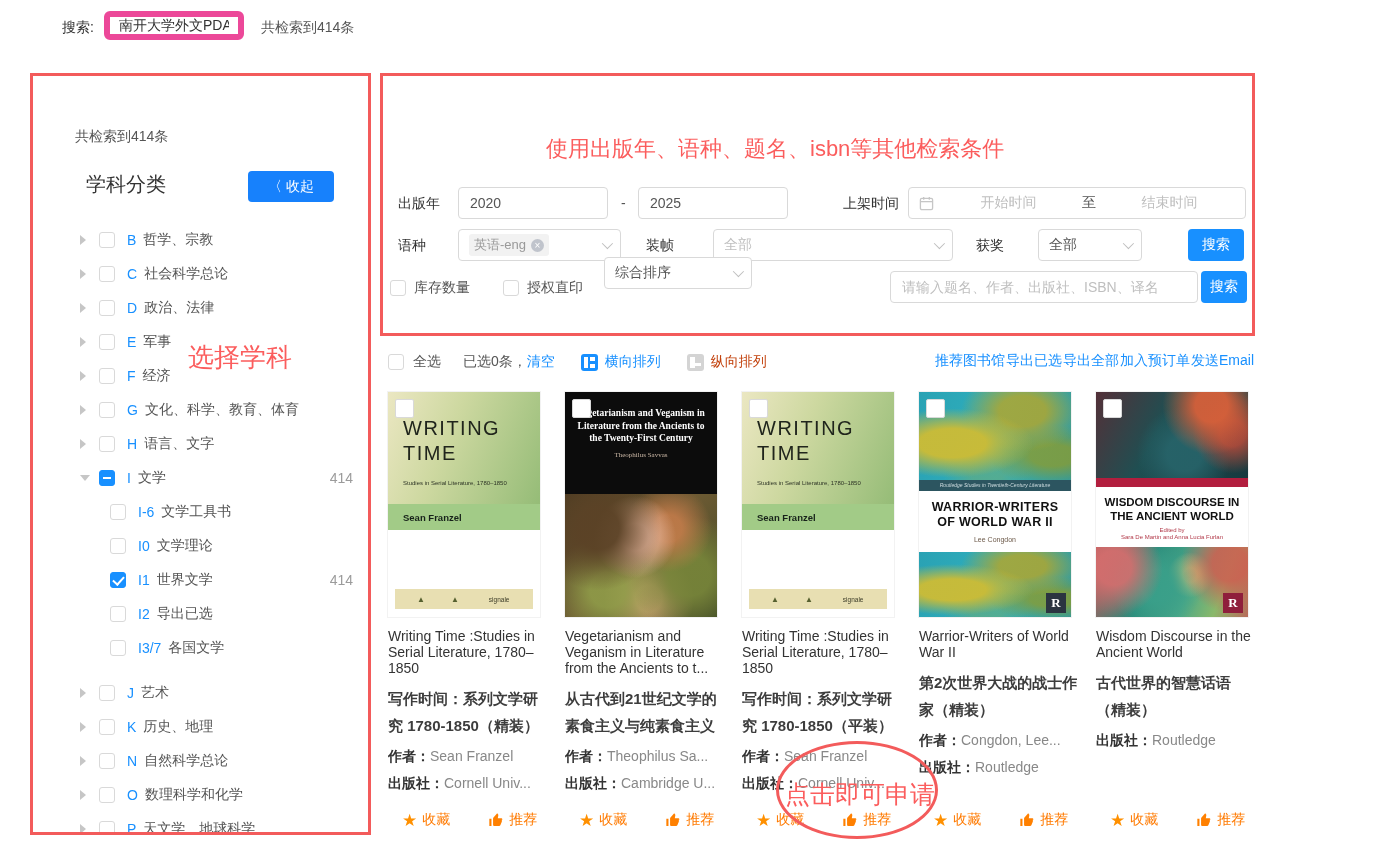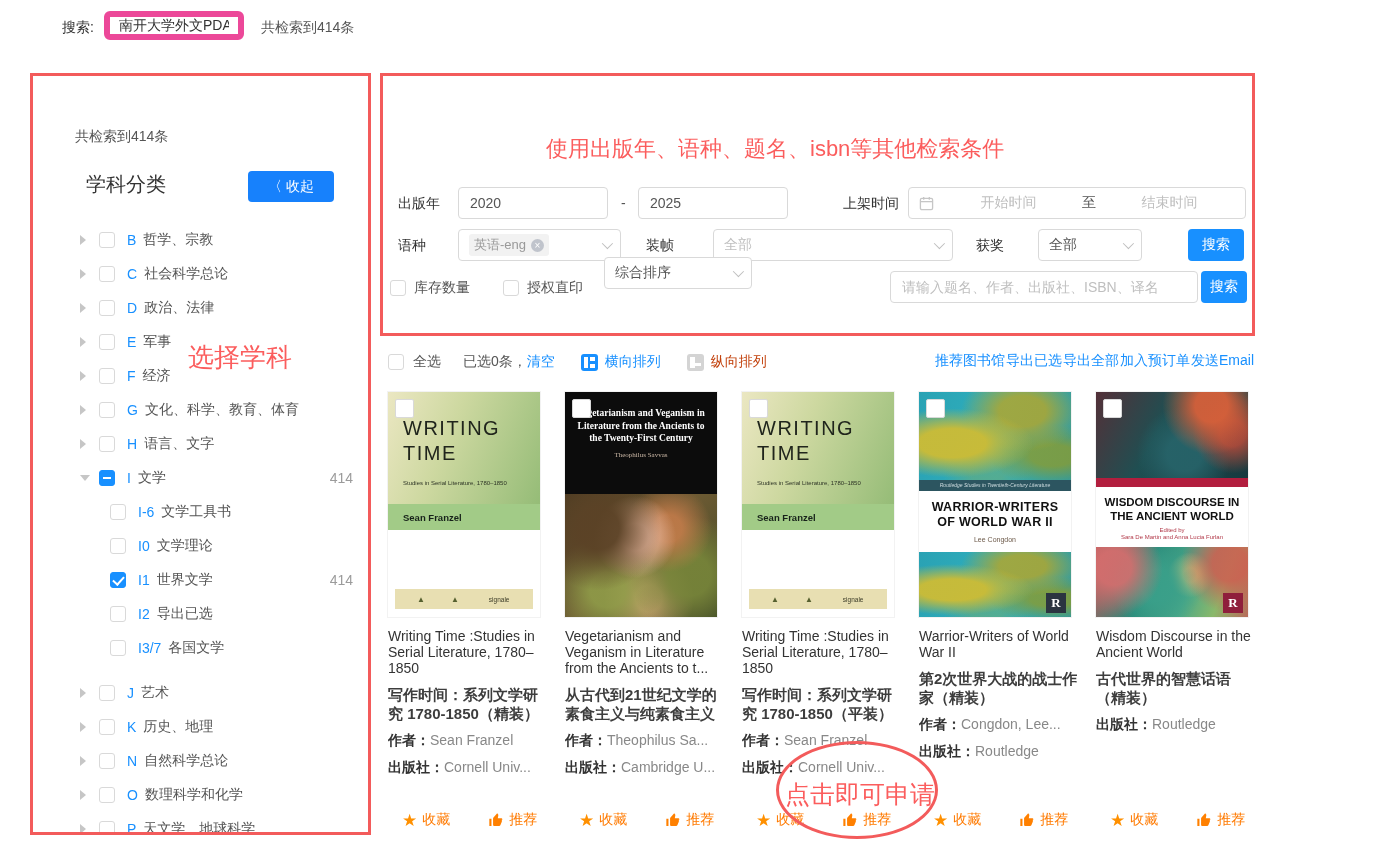--- a/index.html
+++ b/index.html
@@ -87,21 +87,21 @@
   #toolbar-links span { color:#1890ff; cursor:pointer; white-space:nowrap; }
 
   
   #book-grid { position:absolute; left:388px; top:392px; display:flex; gap:17px; }
   .card { width:160px; height:450px; position:relative; }
   .cover { width:152px; height:225px; position:relative; overflow:hidden; background:#fff;
     box-shadow:0 0 0 1px rgba(0,0,0,.05); cursor:pointer; }
   .cover-cb { position:absolute; left:7px; top:7px; width:19px; height:19px; background:#fff;
     border:1px solid #d9d9d9; border-radius:2px; z-index:5; cursor:pointer; }
   .t-en { margin-top:11px; font-size:14px; line-height:16px; color:#333; }
-  .t-cn { margin-top:9px; font-size:15px; line-height:19px; font-weight:bold; color:#3d3d3d; }
+  .t-cn { margin-top:9px; font-size:15px; line-height:27px; font-weight:bold; color:#3d3d3d; }
   .meta { margin-top:9px; font-size:14px; white-space:nowrap; overflow:hidden; }
   .meta b { color:#333; font-weight:bold; }
   .meta span { color:#888; }
   .actions { position:absolute; left:14px; top:419px; display:flex; align-items:center; gap:38px; }
   .act { display:flex; align-items:center; gap:5px; color:#ff7a00; font-size:14px; cursor:pointer; }
   .star { color:#ff9000; font-size:17px; line-height:1; }
 
   
   
   .sg-top { position:absolute; left:0; top:0; right:0; height:112px;

